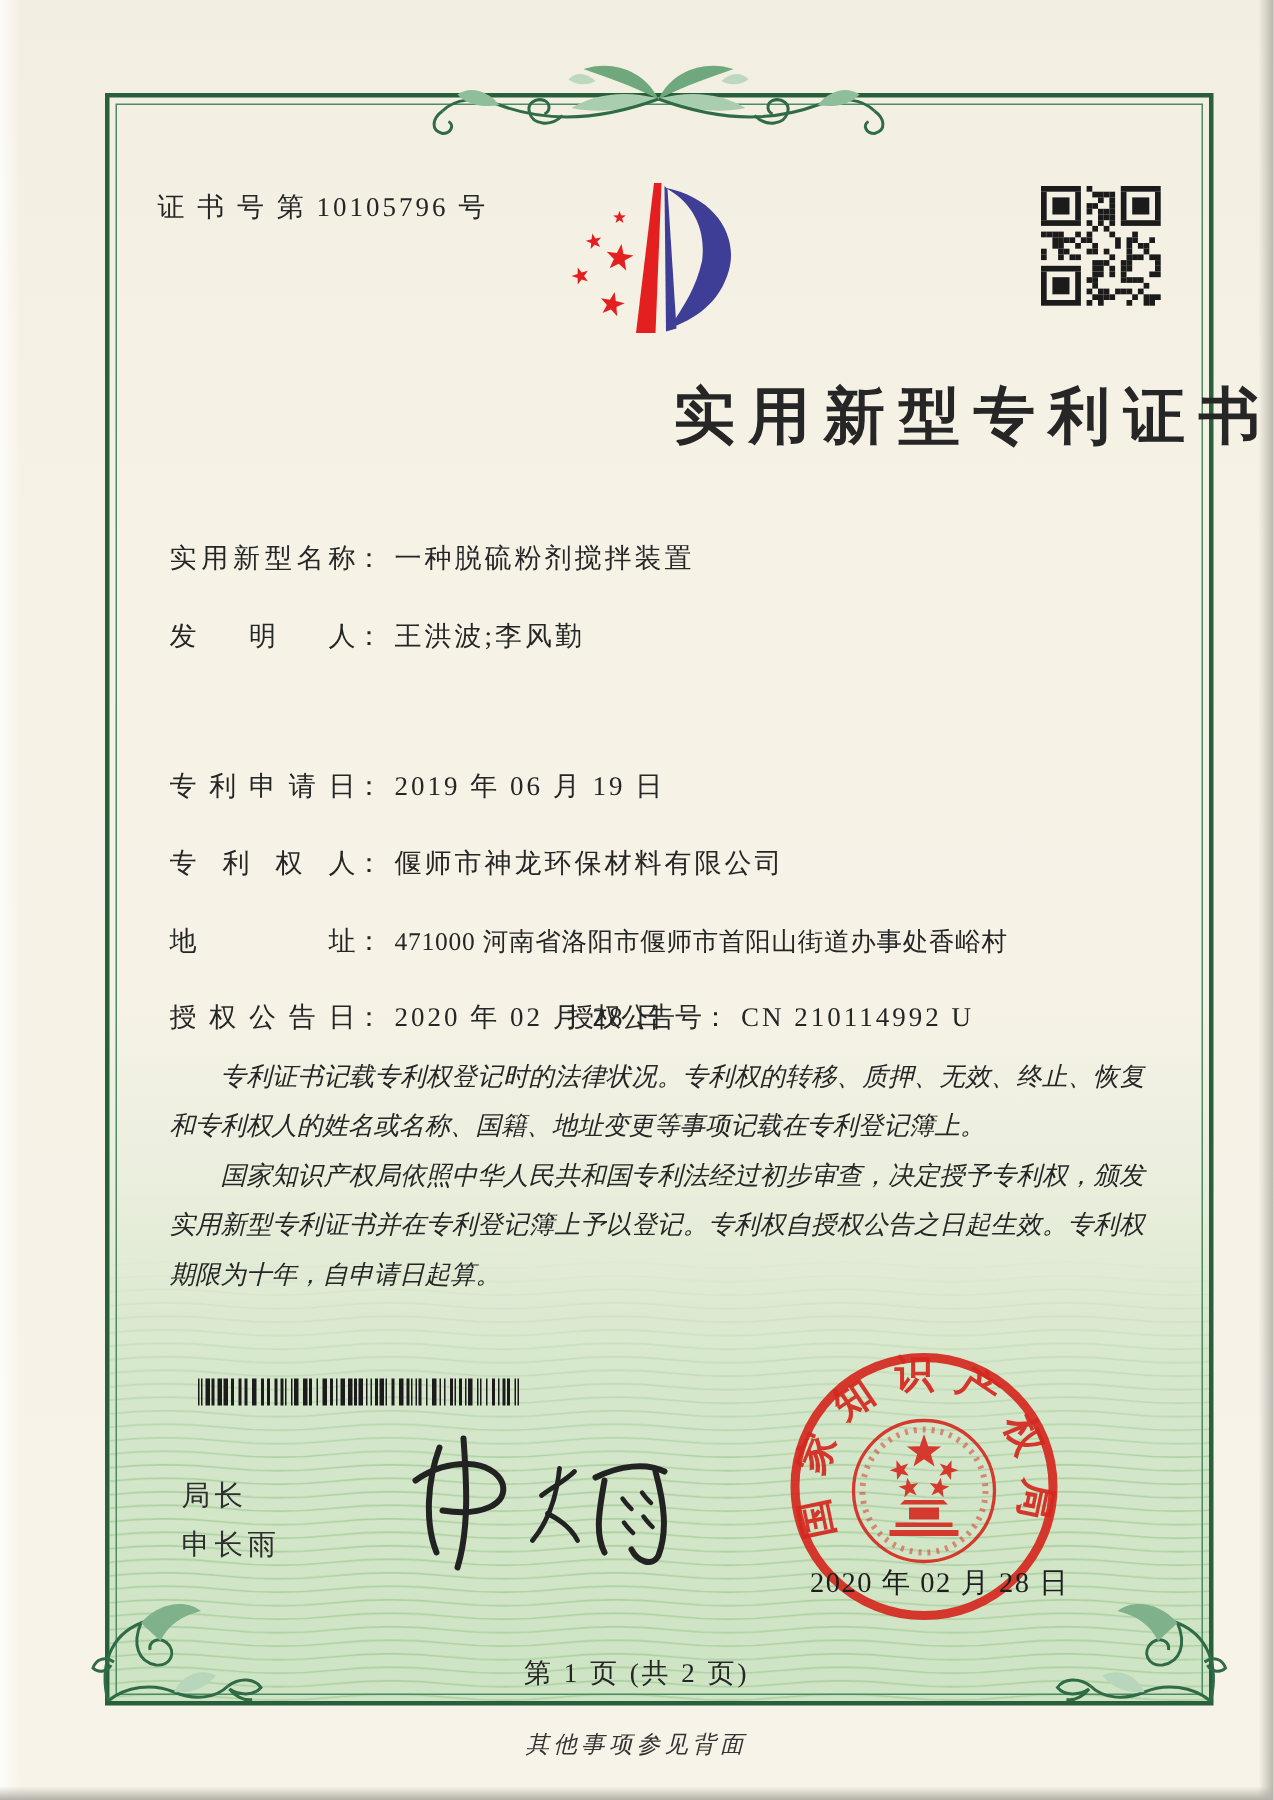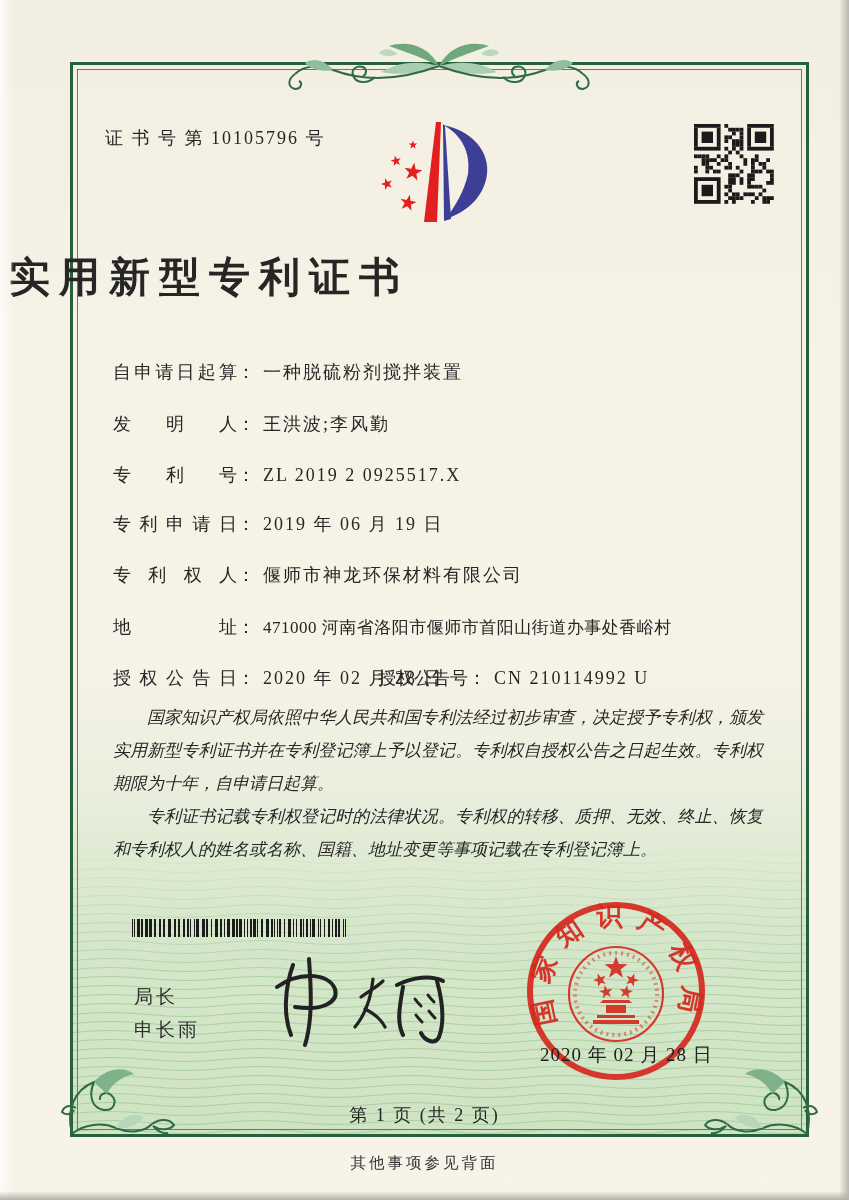--- a/index.html
+++ b/index.html
@@ -13,33 +13,33 @@
   
   .tint{position:absolute;left:73px;top:65px;width:733px;height:1069px;
     background:linear-gradient(180deg,rgba(214,232,205,0) 56%,rgba(214,232,205,.40) 68%,rgba(208,229,198,.85) 80%,rgba(204,227,194,.95) 100%);}
   .waves{position:absolute;left:73px;top:65px;}
   
   .frame-outer{position:absolute;left:70px;top:62px;width:739px;height:1075px;border:3px solid #27603a;box-sizing:border-box;}
   .frame-inner{position:absolute;left:77px;top:69px;width:725px;height:1061px;border:1.5px solid #4e8a62;box-sizing:border-box;}
   .orn{position:absolute;}
   
   .cert-no{position:absolute;left:105px;top:126px;font-size:18px;letter-spacing:2px;}
-  .title{position:absolute;left:0;top:250px;width:849px;text-align:left;font-size:41px;font-weight:700;letter-spacing:9px;padding-left:9px;box-sizing:border-box;}
+  .title{position:absolute;left:0;top:250px;width:849px;text-align:right;font-size:41px;font-weight:700;letter-spacing:9px;padding-left:9px;box-sizing:border-box;}
   .field-row{position:absolute;left:113px;font-size:18px;white-space:nowrap;}
   .f-label{display:inline-block;width:124px;text-align:justify;text-align-last:justify;}
   .f-colon{display:inline-block;margin-right:8px;}
   .f-value{letter-spacing:2px;}
   .val-long{font-size:17px;letter-spacing:.5px;}
   .grant-row{position:absolute;left:378px;top:666px;font-size:18px;white-space:nowrap;}
   .paras{position:absolute;left:113px;top:701px;width:650px;font-size:17px;line-height:33px;text-align:justify;font-style:italic;}
   .paras p{margin:0;text-indent:2em;}
-  .director{position:absolute;left:134px;font-family:"Liberation Sans","DejaVu Sans",sans-serif;font-size:19px;letter-spacing:3px;color:#2e2e2e;}
+  .director{position:absolute;left:121px;font-family:"Liberation Sans","DejaVu Sans",sans-serif;font-size:19px;letter-spacing:3px;color:#2e2e2e;}
   .seal-date{position:absolute;left:540px;top:1042px;font-size:19px;letter-spacing:1px;color:#1e1e1e;z-index:6;}
   .page-footer{position:absolute;left:0;top:1103px;width:849px;text-align:center;font-size:18px;letter-spacing:2px;}
-  .back-note{position:absolute;left:0;top:1153px;width:849px;text-align:center;font-size:15.5px;letter-spacing:3px;color:#333;}
+  .back-note{position:absolute;left:0;top:1153px;width:849px;text-align:center;font-size:15.5px;letter-spacing:3px;font-style:italic;color:#333;}
   #qr-svg rect{fill:#1b1b1b;}
   #bar-svg rect{fill:#1b1b1b;}
   svg{overflow:visible;}
   .abs{position:absolute;}
 </style>
 </head>
 <body>
 
 <div id="sheet">
 
@@ -235,47 +235,44 @@
       <rect x="76.0" y="45.6" width="3.8" height="3.8"></rect>
       <rect x="76.0" y="49.4" width="3.8" height="3.8"></rect>
       <rect x="76.0" y="53.2" width="3.8" height="3.8"></rect>
       <rect x="76.0" y="57.0" width="3.8" height="3.8"></rect>
       <rect x="76.0" y="72.2" width="3.8" height="3.8"></rect>
     </svg>
 
   <div class="title">实用新型专利证书</div>
 
   <div class="field-row" style="top:360px">
-    <span class="f-label">自申请日起算</span><span class="f-colon">：</span><span class="f-value">一种脱硫粉剂搅拌装置</span>
+    <span class="f-label">实用新型名称</span><span class="f-colon">：</span><span class="f-value">一种脱硫粉剂搅拌装置</span>
   </div>
   <div class="field-row" style="top:412px">
     <span class="f-label">发明人</span><span class="f-colon">：</span><span class="f-value">王洪波;李风勤</span>
   </div>
-  <div class="field-row" style="top:463px">
-    <span class="f-label">专利号</span><span class="f-colon">：</span><span class="f-value">ZL 2019 2 0925517.X</span>
-  </div>
   <div class="field-row" style="top:512px">
     <span class="f-label">专利申请日</span><span class="f-colon">：</span><span class="f-value">2019 年 06 月 19 日</span>
   </div>
   <div class="field-row" style="top:563px">
     <span class="f-label">专利权人</span><span class="f-colon">：</span><span class="f-value">偃师市神龙环保材料有限公司</span>
   </div>
   <div class="field-row" style="top:615px">
     <span class="f-label">地址</span><span class="f-colon">：</span><span class="f-value val-long">471000 河南省洛阳市偃师市首阳山街道办事处香峪村</span>
   </div>
   <div class="field-row" style="top:666px">
     <span class="f-label">授权公告日</span><span class="f-colon">：</span><span class="f-value">2020 年 02 月 28 日</span>
   </div>
   <div class="grant-row">
     <span>授权公告号</span><span class="f-colon">：</span><span class="f-value">CN 210114992 U</span>
   </div>
 
   <div class="paras">
+    <p>专利证书记载专利权登记时的法律状况。专利权的转移、质押、无效、终止、恢复和专利权人的姓名或名称、国籍、地址变更等事项记载在专利登记簿上。</p>
     <p>国家知识产权局依照中华人民共和国专利法经过初步审查，决定授予专利权，颁发实用新型专利证书并在专利登记簿上予以登记。专利权自授权公告之日起生效。专利权期限为十年，自申请日起算。</p>
-    <p>专利证书记载专利权登记时的法律状况。专利权的转移、质押、无效、终止、恢复和专利权人的姓名或名称、国籍、地址变更等事项记载在专利登记簿上。</p>
   </div>
 
   <svg id="bar-svg" class="abs" style="left:132px;top:919px" width="216" height="18" viewBox="0 0 216 18">
       <rect x="0" y="0" width="1" height="18"></rect>
       <rect x="2" y="0" width="1" height="18"></rect>
       <rect x="5" y="0" width="3" height="18"></rect>
       <rect x="9" y="0" width="2" height="18"></rect>
       <rect x="13" y="0" width="3" height="18"></rect>
       <rect x="17" y="0" width="3" height="18"></rect>
       <rect x="22" y="0" width="2" height="18"></rect>

